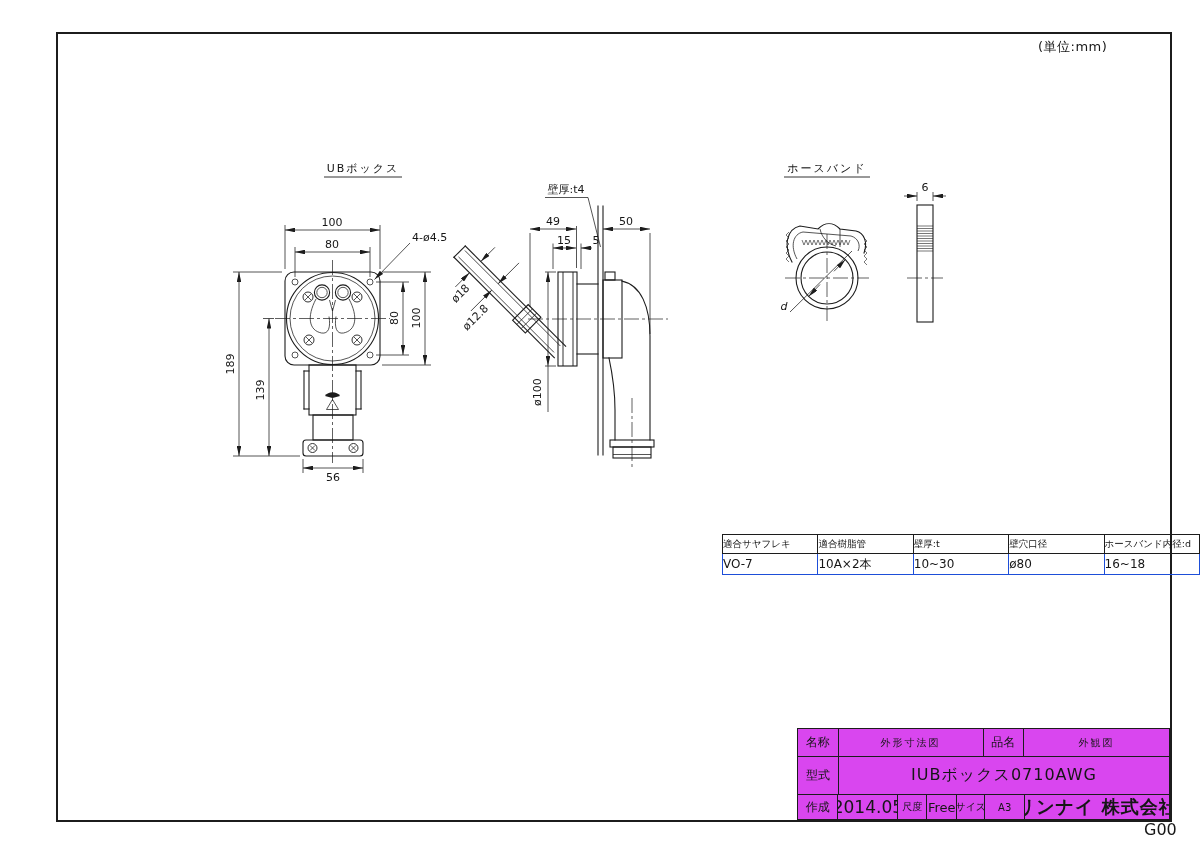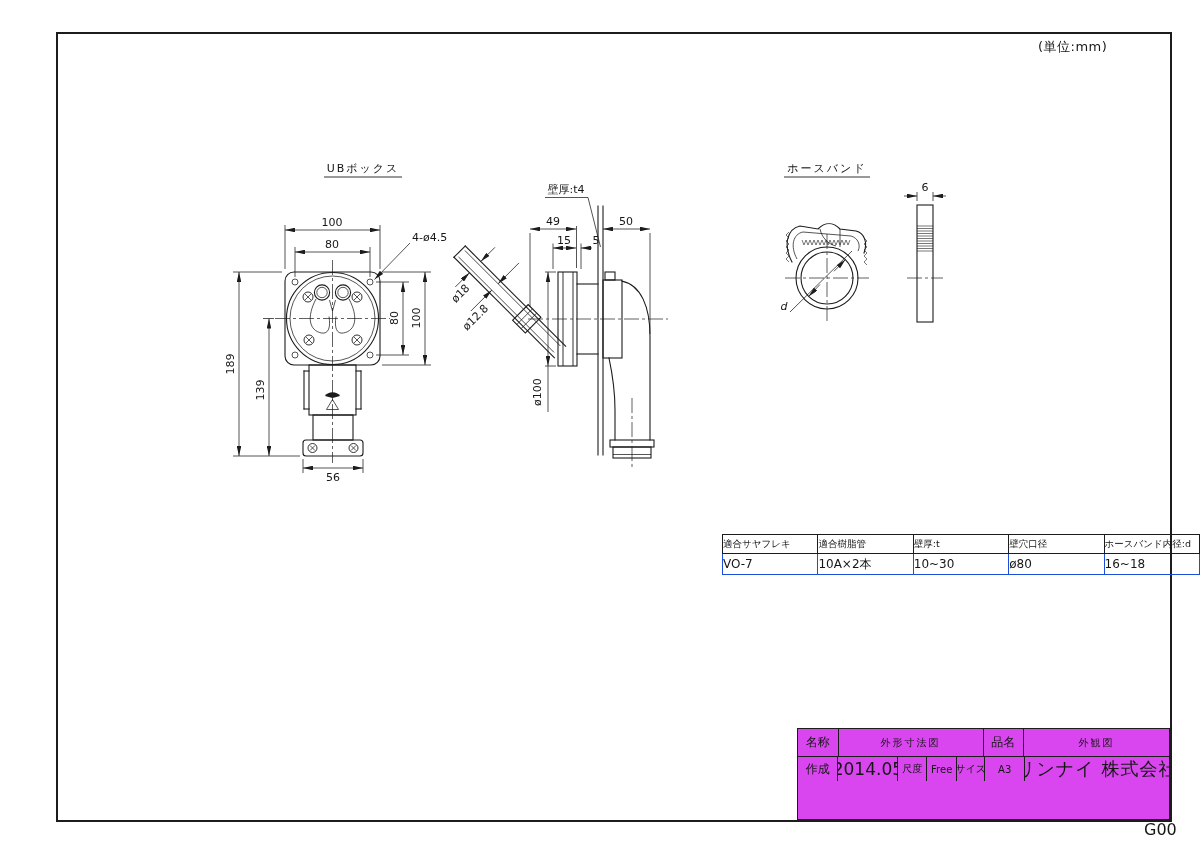--- a/index.html
+++ b/index.html
@@ -28,23 +28,23 @@
   .tb-cell{display:flex;align-items:center;justify-content:center;
            border-right:1px solid #1c1c1c;border-bottom:1px solid #1c1c1c;
            overflow:hidden;white-space:nowrap}
   .tb-cell.last{border-right:none}
   .tb-row.r3 .tb-cell{border-bottom:none}
   .lbl{font-size:12px}
   .lbl-s{font-size:10px}
   .val-name{font-size:10px;letter-spacing:2px}
   .val-model{font-size:16px;letter-spacing:1px}
   .val-date{font-size:17px}
-  .val-free{font-size:10px}
+  .val-free{font-size:13px}
   .val-a3{font-size:10px}
-  .company{font-size:18px;font-weight:normal;letter-spacing:1px}
+  .company{font-size:18px;font-weight:bold;letter-spacing:1px}
 </style>
 </head>
 <body>
 
 <div class="frame"></div>
 <div class="unit-note">(単位:mm)</div>
 
 <svg class="drawing" width="1200" height="848">
   <defs>
     <marker id="ma" viewBox="0 0 10 4.6" markerWidth="10" markerHeight="4.6" refX="10" refY="2.3" orient="auto-start-reverse" markerUnits="userSpaceOnUse">
@@ -259,20 +259,24 @@
 </tbody>
   </table>
 
 <div class="tblock">
   <div class="tb-row" style="height:28px">
     <div class="tb-cell lbl" style="width:40px">名称</div>
     <div class="tb-cell val-name" style="width:145px">外形寸法図</div>
     <div class="tb-cell lbl" style="width:40px">品名</div>
     <div class="tb-cell val-name last" style="width:146px">外観図</div>
   </div>
+  <div class="tb-row" style="height:38px">
+    <div class="tb-cell lbl" style="width:40px">型式</div>
+    <div class="tb-cell val-model last" style="width:331px">IUBボックス0710AWG</div>
+  </div>
   <div class="tb-row r3" style="height:24px">
     <div class="tb-cell lbl" style="width:40px">作成</div>
     <div class="tb-cell val-date" style="width:60px">2014.05</div>
     <div class="tb-cell lbl-s" style="width:28px">尺度</div>
     <div class="tb-cell val-free" style="width:30px">Free</div>
     <div class="tb-cell lbl-s" style="width:27px">サイズ</div>
     <div class="tb-cell val-a3" style="width:40px">A3</div>
     <div class="tb-cell company last" style="width:146px">リンナイ 株式会社</div>
   </div>
 </div>

